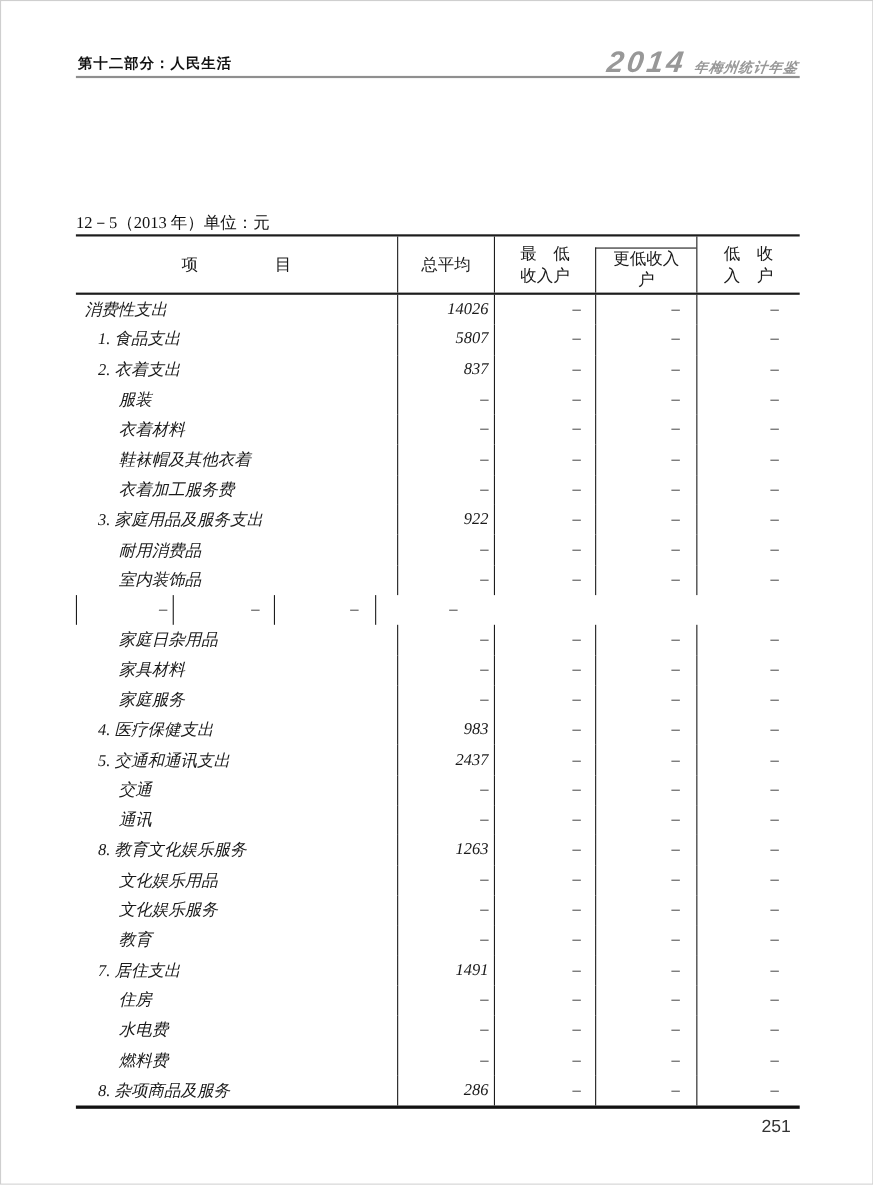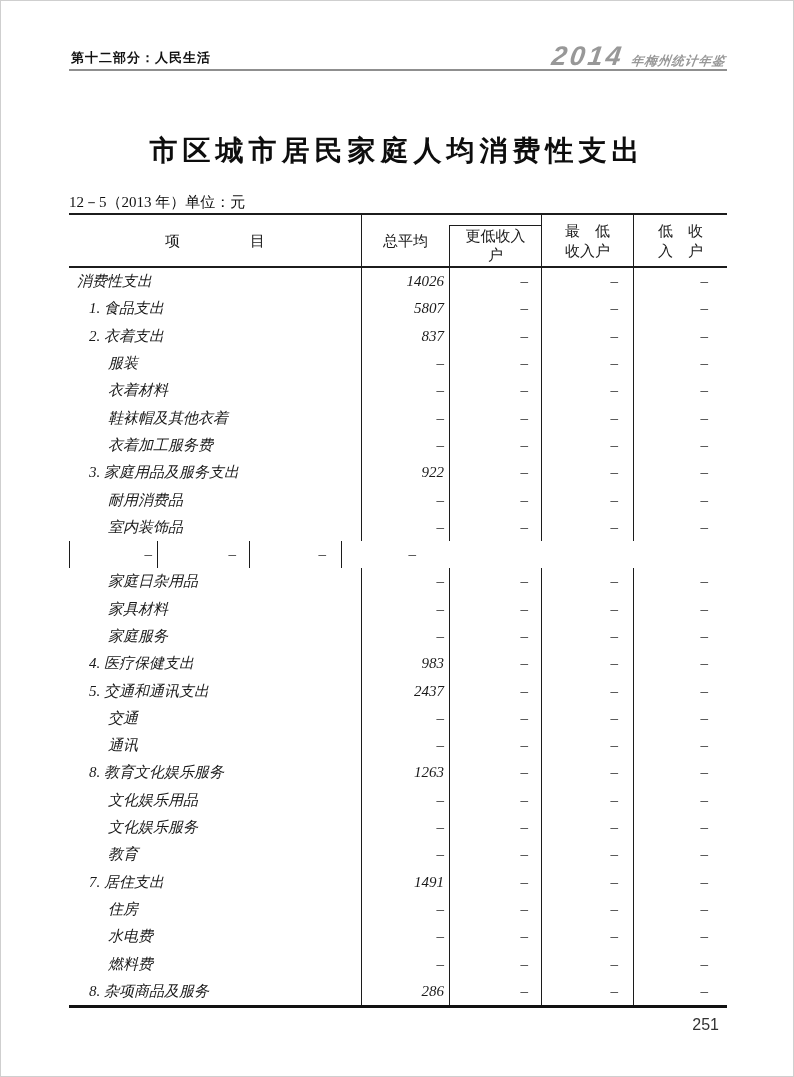--- a/index.html
+++ b/index.html
@@ -101,47 +101,46 @@
 
   <div class="rh-left">第十二部分：人民生活</div>
 
   <div class="logo">
     <span class="logo-year">2014</span>
     <span class="logo-rest">年梅州统计年鉴</span>
   </div>
 
   <div class="header-rule"></div>
 
-  <div class="doc-title">市区城市居民家庭人均消费性支出</div>
 
   <div class="meta-row">
     <span>12－5</span>
     <span>（2013 年）</span>
     <span>单位：元</span>
   </div>
 
   <div class="stat-table">
     <div class="thead">
       <div class="th th-item">
         <span>项</span>
         <span>目</span>
       </div>
       <div class="th th-avg">
         <span>总平均</span>
       </div>
+      <div class="th th-c3">
+        <span>最　低</span>
+        <span>收入户</span>
+      </div>
       <div class="th th-c4">
         <div class="th-c4-inner">
           <span>更低收入</span>
           <span>户</span>
         </div>
       </div>
-      <div class="th th-c3">
-        <span>最　低</span>
-        <span>收入户</span>
-      </div>
       <div class="th th-c5">
         <span>低　收</span>
         <span>入　户</span>
       </div>
     </div>
     <div class="tbody">
         <div class="tr">
           <div class="td td-item ind0">消费性支出</div>
           <div class="td td-num td-avg">14026</div>
           <div class="td td-num td-c3">–</div>

